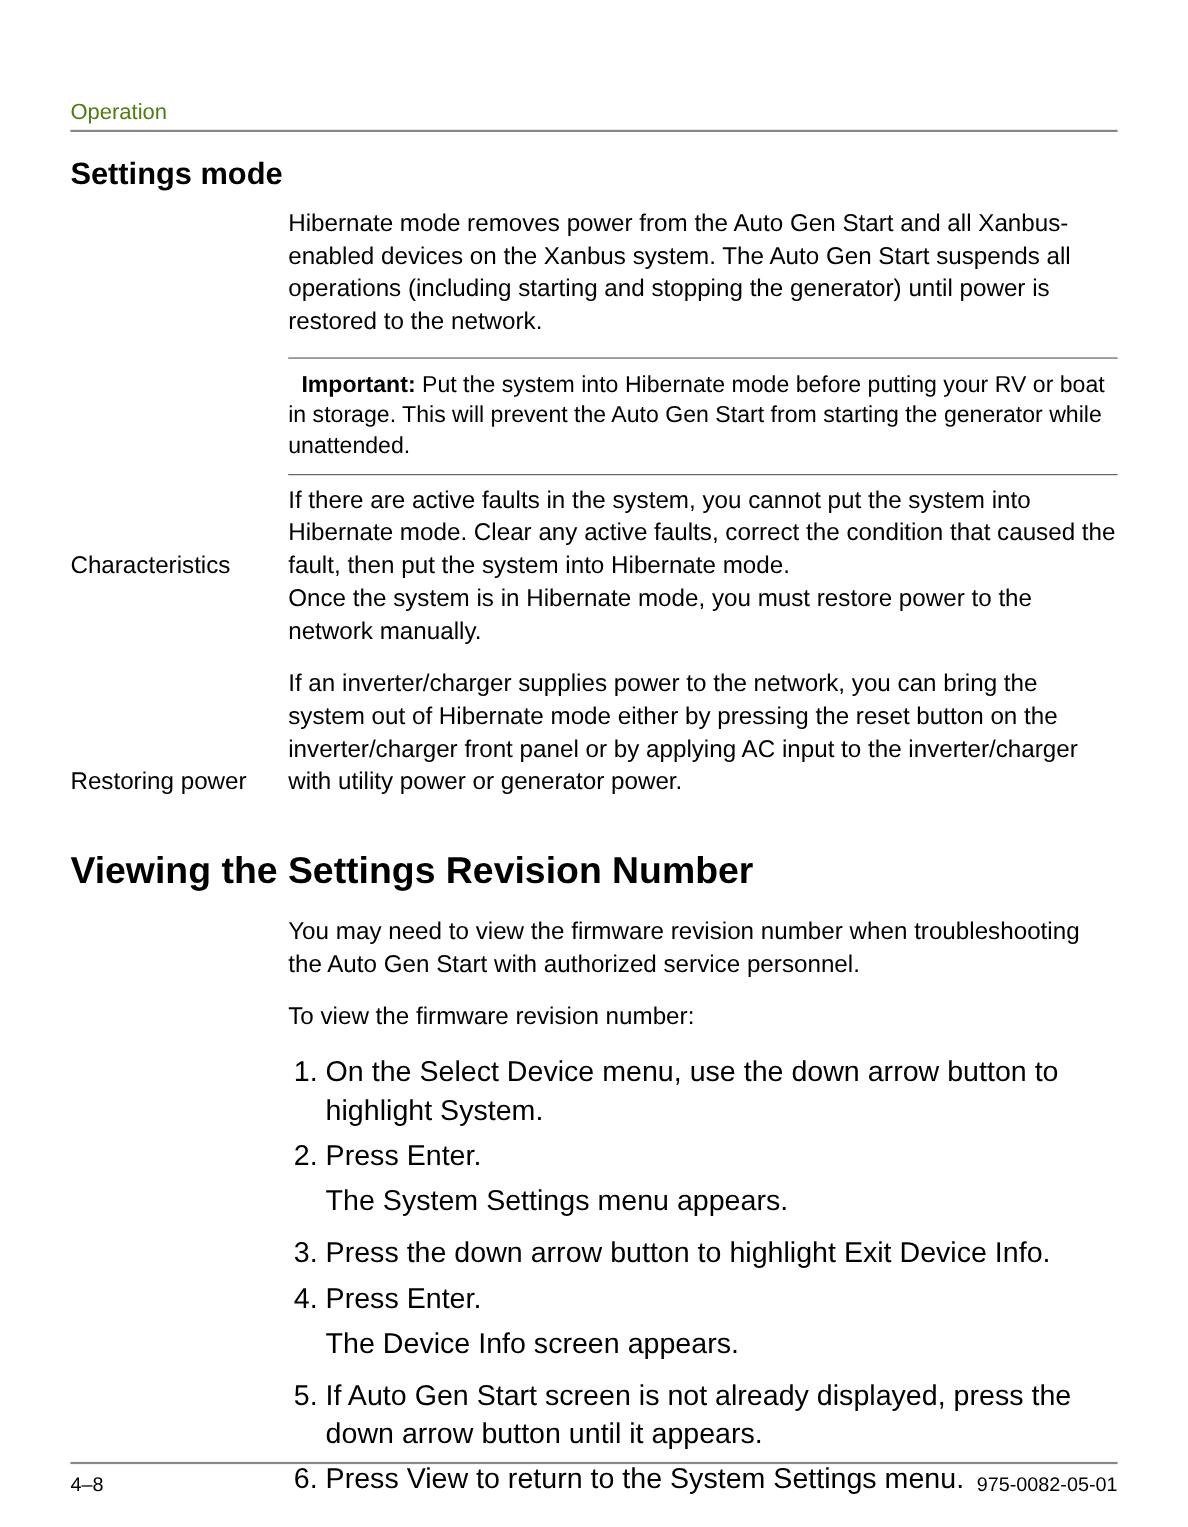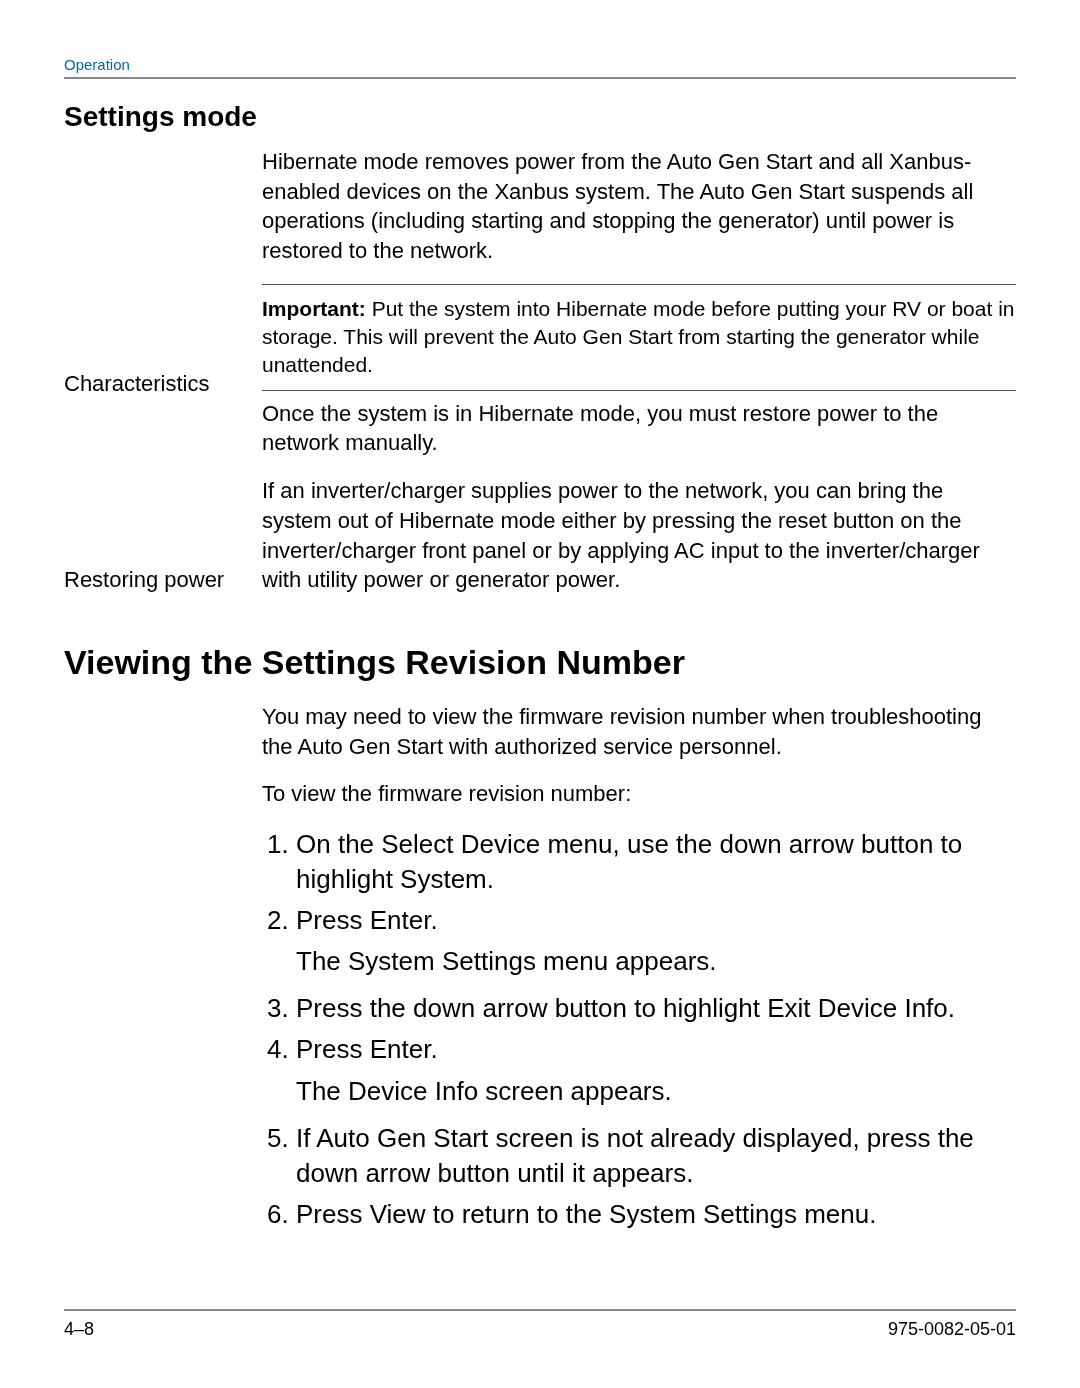--- a/index.html
+++ b/index.html
@@ -14,23 +14,24 @@
     -webkit-font-smoothing: antialiased;
   }
   .page {
     box-sizing: border-box;
     width: 1080px;
     height: 1388px;
     padding: 56px 64px 0 64px;
     position: relative;
   }
   .running-head {
-    font-size: 15px;
-    color: #0369a1;
+    font-size: 20px;
+    color: #4d7c0f;
     margin-bottom: 4px;
+    margin-top: 35px;
   }
   .top-rule {
     border: none;
     border-top: 2px solid #888;
     margin: 0 0 22px 0;
   }
   .h2 {
     font-size: 28px;
     font-weight: bold;
     margin: 0 0 14px 0;
@@ -59,36 +60,36 @@
   .para { margin: 0 0 18px 0; }
   .para:last-child { margin-bottom: 0; }
   .callout {
     border-top: 1.5px solid #555;
     border-bottom: 1.5px solid #555;
     padding: 10px 0 10px 0;
     margin: 0 0 8px 0;
     font-size: 21px;
     line-height: 1.35;
   }
-  .callout .lead { font-weight: bold; }
+  .callout .lead { font-weight: bold; margin-left: 12px; }
   ol.steps {
     margin: 0;
     padding-left: 34px;
     font-size: 26px;
     line-height: 1.35;
   }
   ol.steps > li { margin-bottom: 6px; }
   .step-sub {
     margin: 6px 0 12px 0;
   }
   .footer {
     position: absolute;
     left: 64px;
     right: 64px;
-    bottom: 48px;
+    bottom: 28px;
   }
   .footer-rule {
     border: none;
     border-top: 2px solid #888;
     margin: 0 0 8px 0;
   }
   .footer-row {
     display: flex;
     justify-content: space-between;
     font-size: 18px;
@@ -106,20 +107,21 @@
 
   <div class="row">
     <div class="side-col">Characteristics</div>
     <div class="body-col">
       <p class="para">Hibernate mode removes power from the Auto Gen Start and all Xanbus-enabled devices on the Xanbus system. The Auto Gen Start suspends all operations (including starting and stopping the generator) until power is restored to the network.</p>
 
       <div class="callout">
         <span class="lead">Important:</span><span> Put the system into Hibernate mode before putting your RV or boat in storage. This will prevent the Auto Gen Start from starting the generator while unattended.</span>
       </div>
 
+      <p class="para">If there are active faults in the system, you cannot put the system into Hibernate mode. Clear any active faults, correct the condition that caused the fault, then put the system into Hibernate mode.</p>
     </div>
   </div>
 
   <div class="row">
     <div class="side-col">Restoring power</div>
     <div class="body-col">
       <p class="para">Once the system is in Hibernate mode, you must restore power to the network manually.</p>
       <p class="para">If an inverter/charger supplies power to the network, you can bring the system out of Hibernate mode either by pressing the reset button on the inverter/charger front panel or by applying AC input to the inverter/charger with utility power or generator power.</p>
     </div>
   </div>

